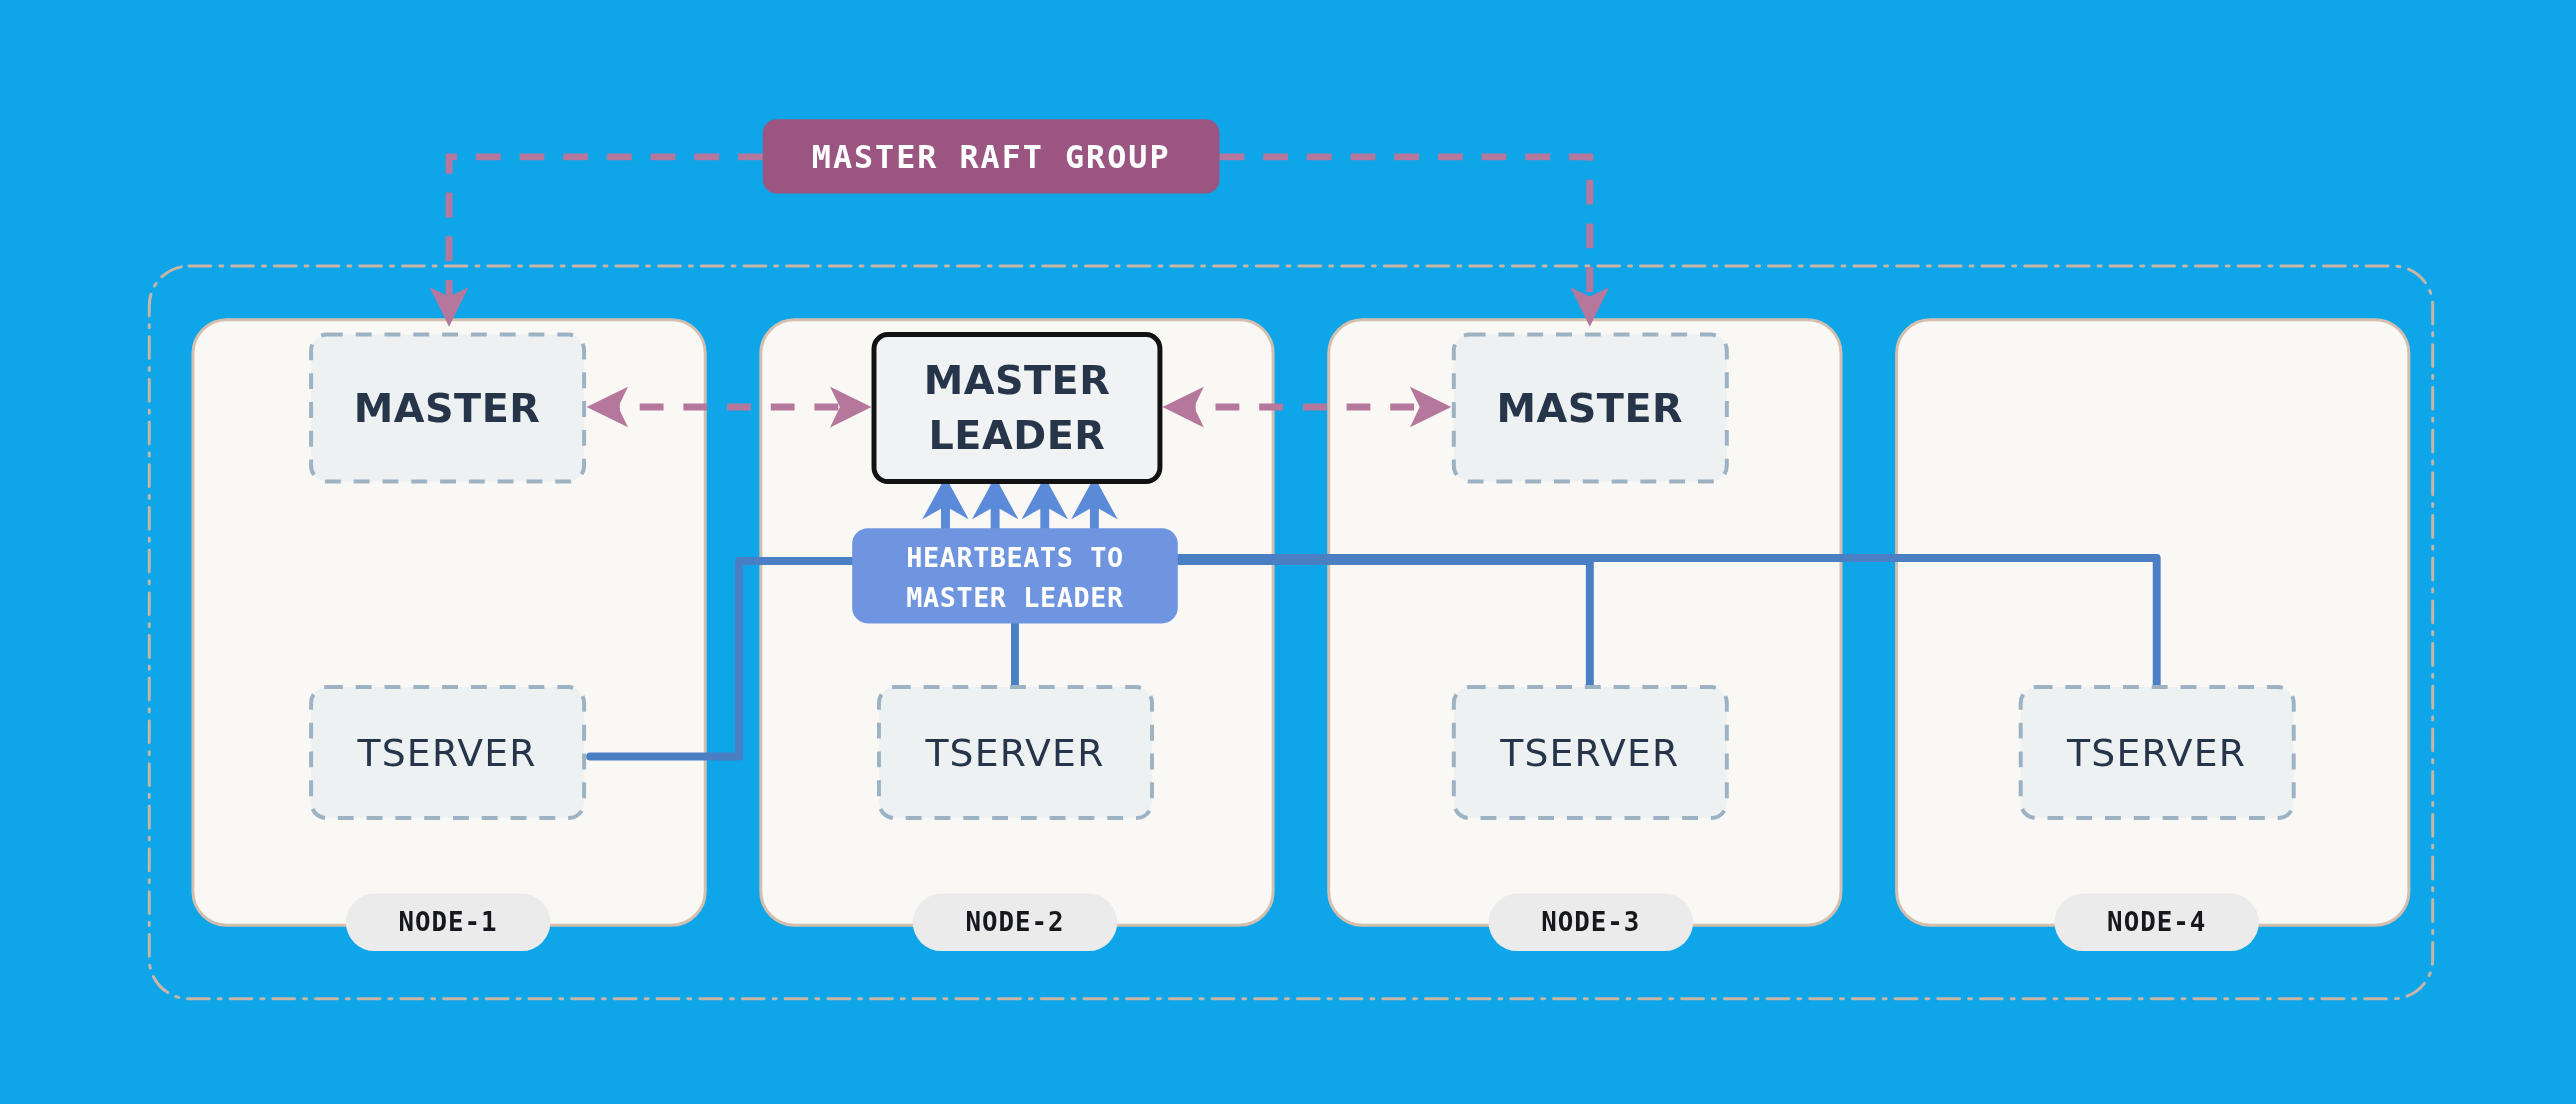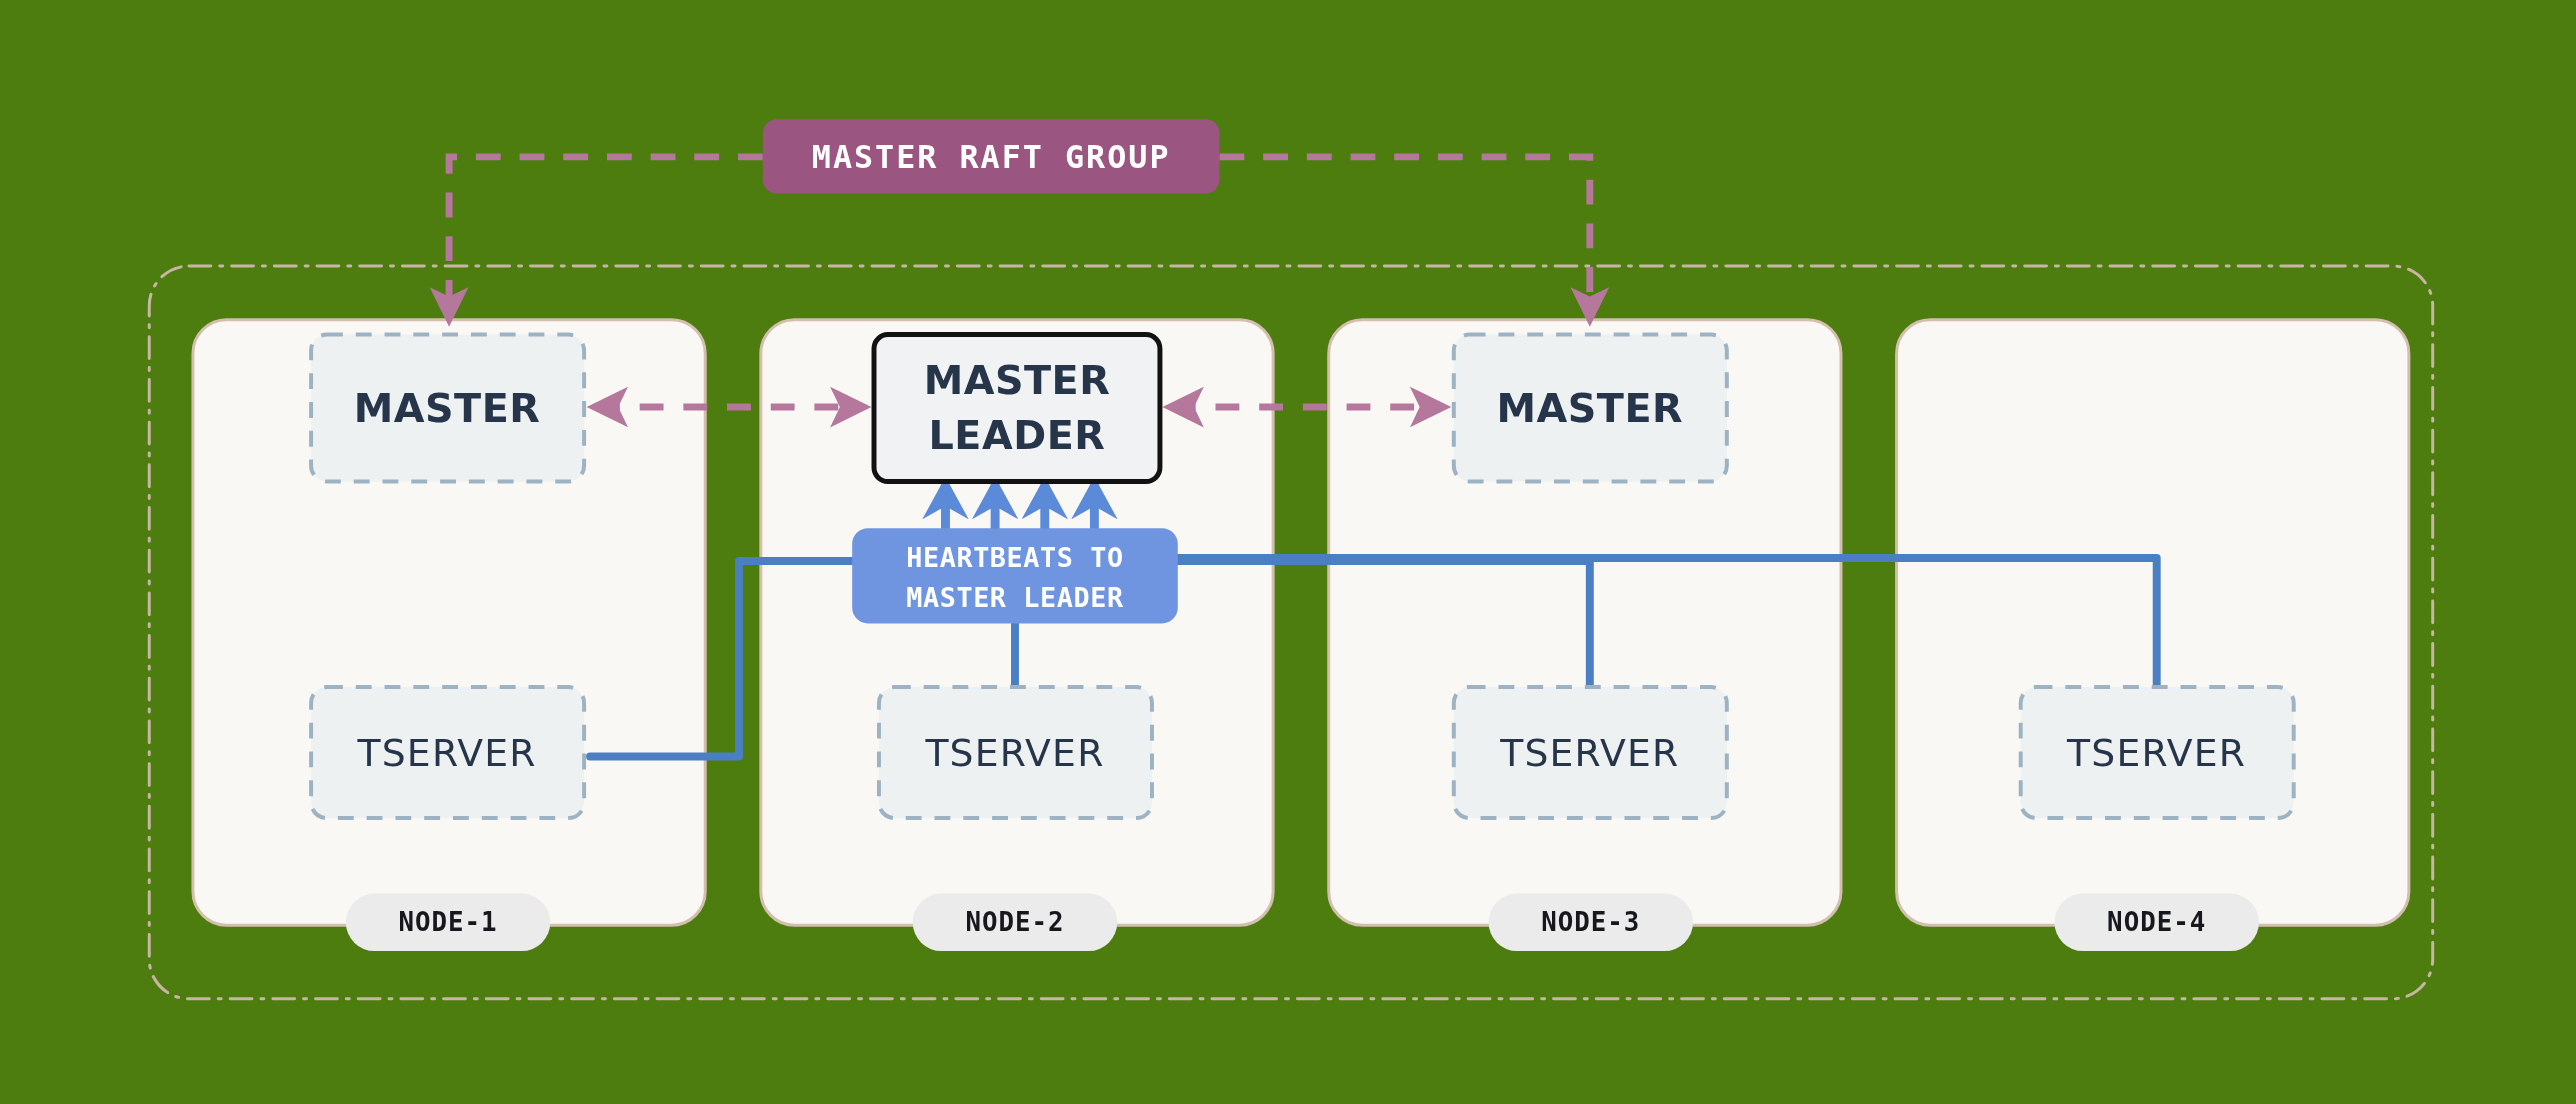--- a/index.html
+++ b/index.html
@@ -11,21 +11,21 @@
   body {
     width: 2576px;
     height: 1104px;
     font-family: "DejaVu Sans", sans-serif;
     overflow: hidden;
   }
   #stage {
     position: relative;
     width: 2576px;
     height: 1104px;
-    background: #4d7c0f;
+    background: #0ea5e9;
   }
   #diagram {
     position: absolute;
     top: 0;
     left: 0;
     width: 2576px;
     height: 1104px;
     display: block;
   }
   .node-box-text {

